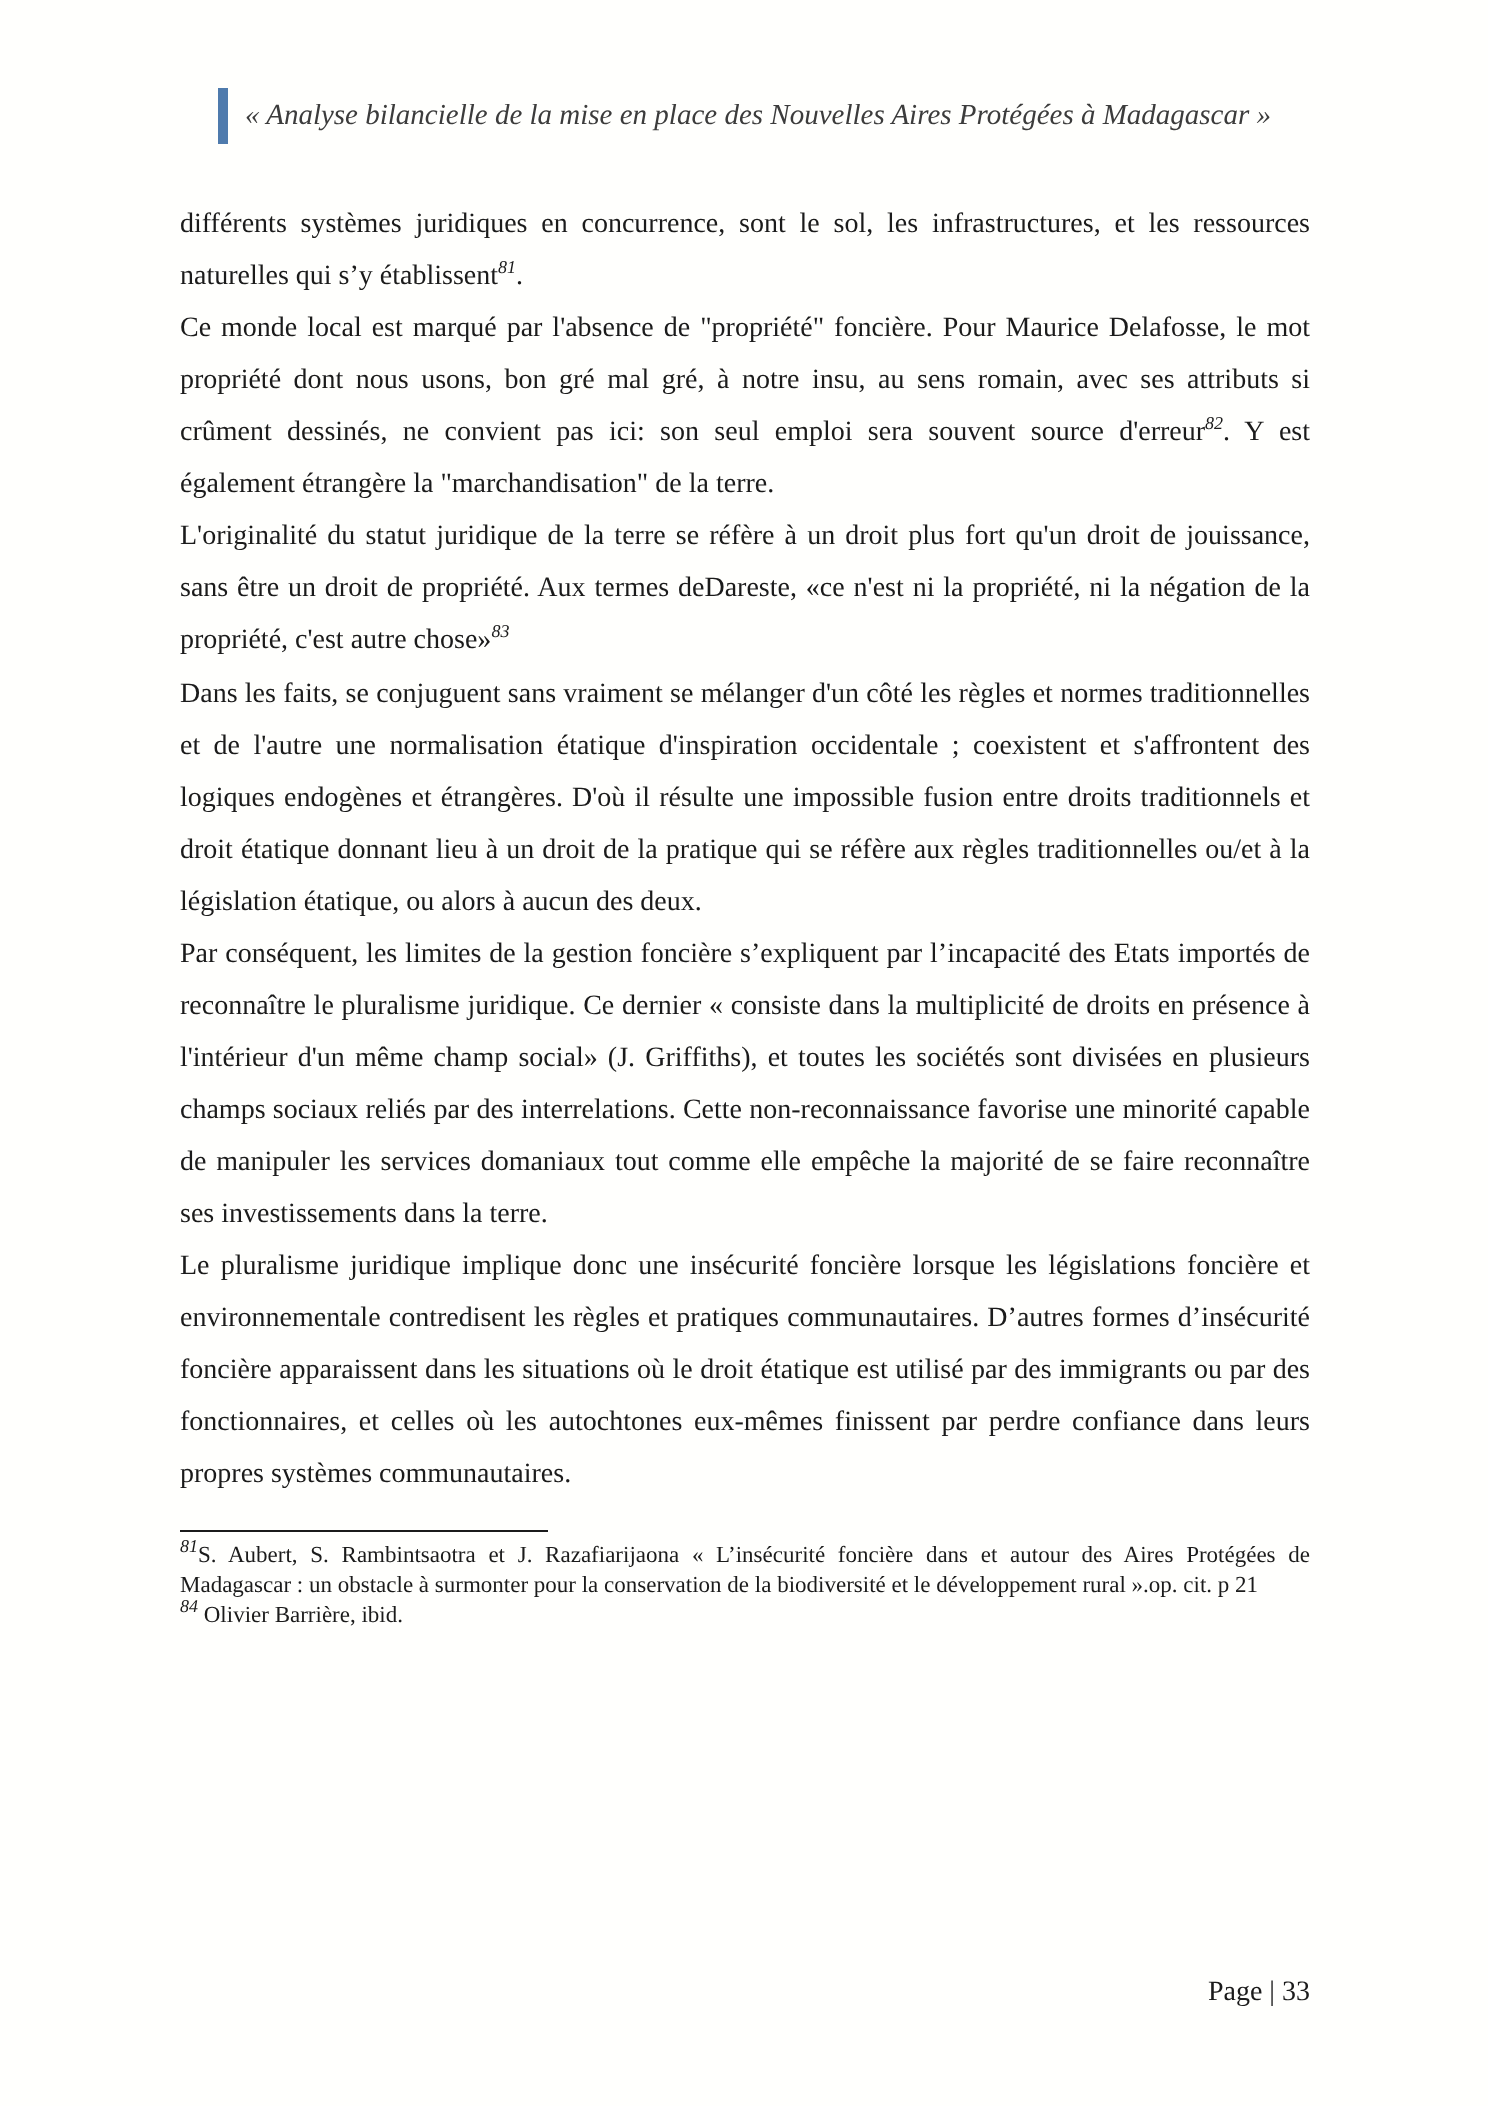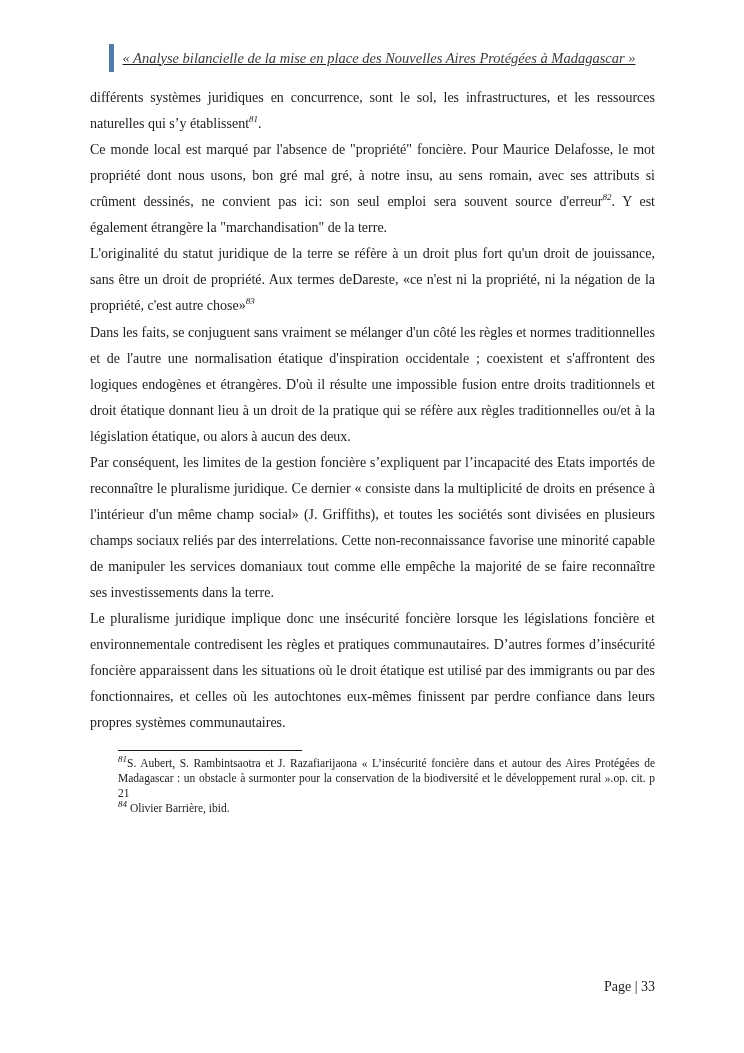--- a/index.html
+++ b/index.html
@@ -16,22 +16,21 @@
     background: #fffffd;
     font-family: "Liberation Serif", serif;
     color: #1b1b1b;
     overflow: hidden;
   }
   .header {
     display: flex;
     align-items: center;
     justify-content: center;
     height: 28px;
-    margin-bottom: 13px;
-    text-decoration: underline;
+    margin-bottom: 28px;
   }
   .accent-bar {
     display: inline-block;
     width: 5px;
     height: 28px;
     background: #4f7bad;
     flex: 0 0 auto;
   }
   .header-title {
     font-style: italic;
@@ -50,37 +49,36 @@
     margin-top: 1px;
   }
   .body-text sup, .footnote sup {
     font-size: 9px;
     line-height: 0;
     vertical-align: super;
     font-style: italic;
   }
   .footnotes {
     margin-top: 14px;
-    margin-left: 28px;
   }
   .fn-sep {
     width: 184px;
     height: 0;
     border-top: 1.6px solid #1b1b1b;
     margin-bottom: 5px;
   }
   .footnote {
     font-size: 11.5px;
     line-height: 15px;
     text-align: justify;
   }
   .footer {
     position: absolute;
     right: 89px;
-    bottom: 58px;
+    bottom: 48px;
     font-size: 14px;
     color: #1b1b1b;
     text-align: right;
   }
 </style>
 </head>
 <body>
 
 <div class="page">
 

